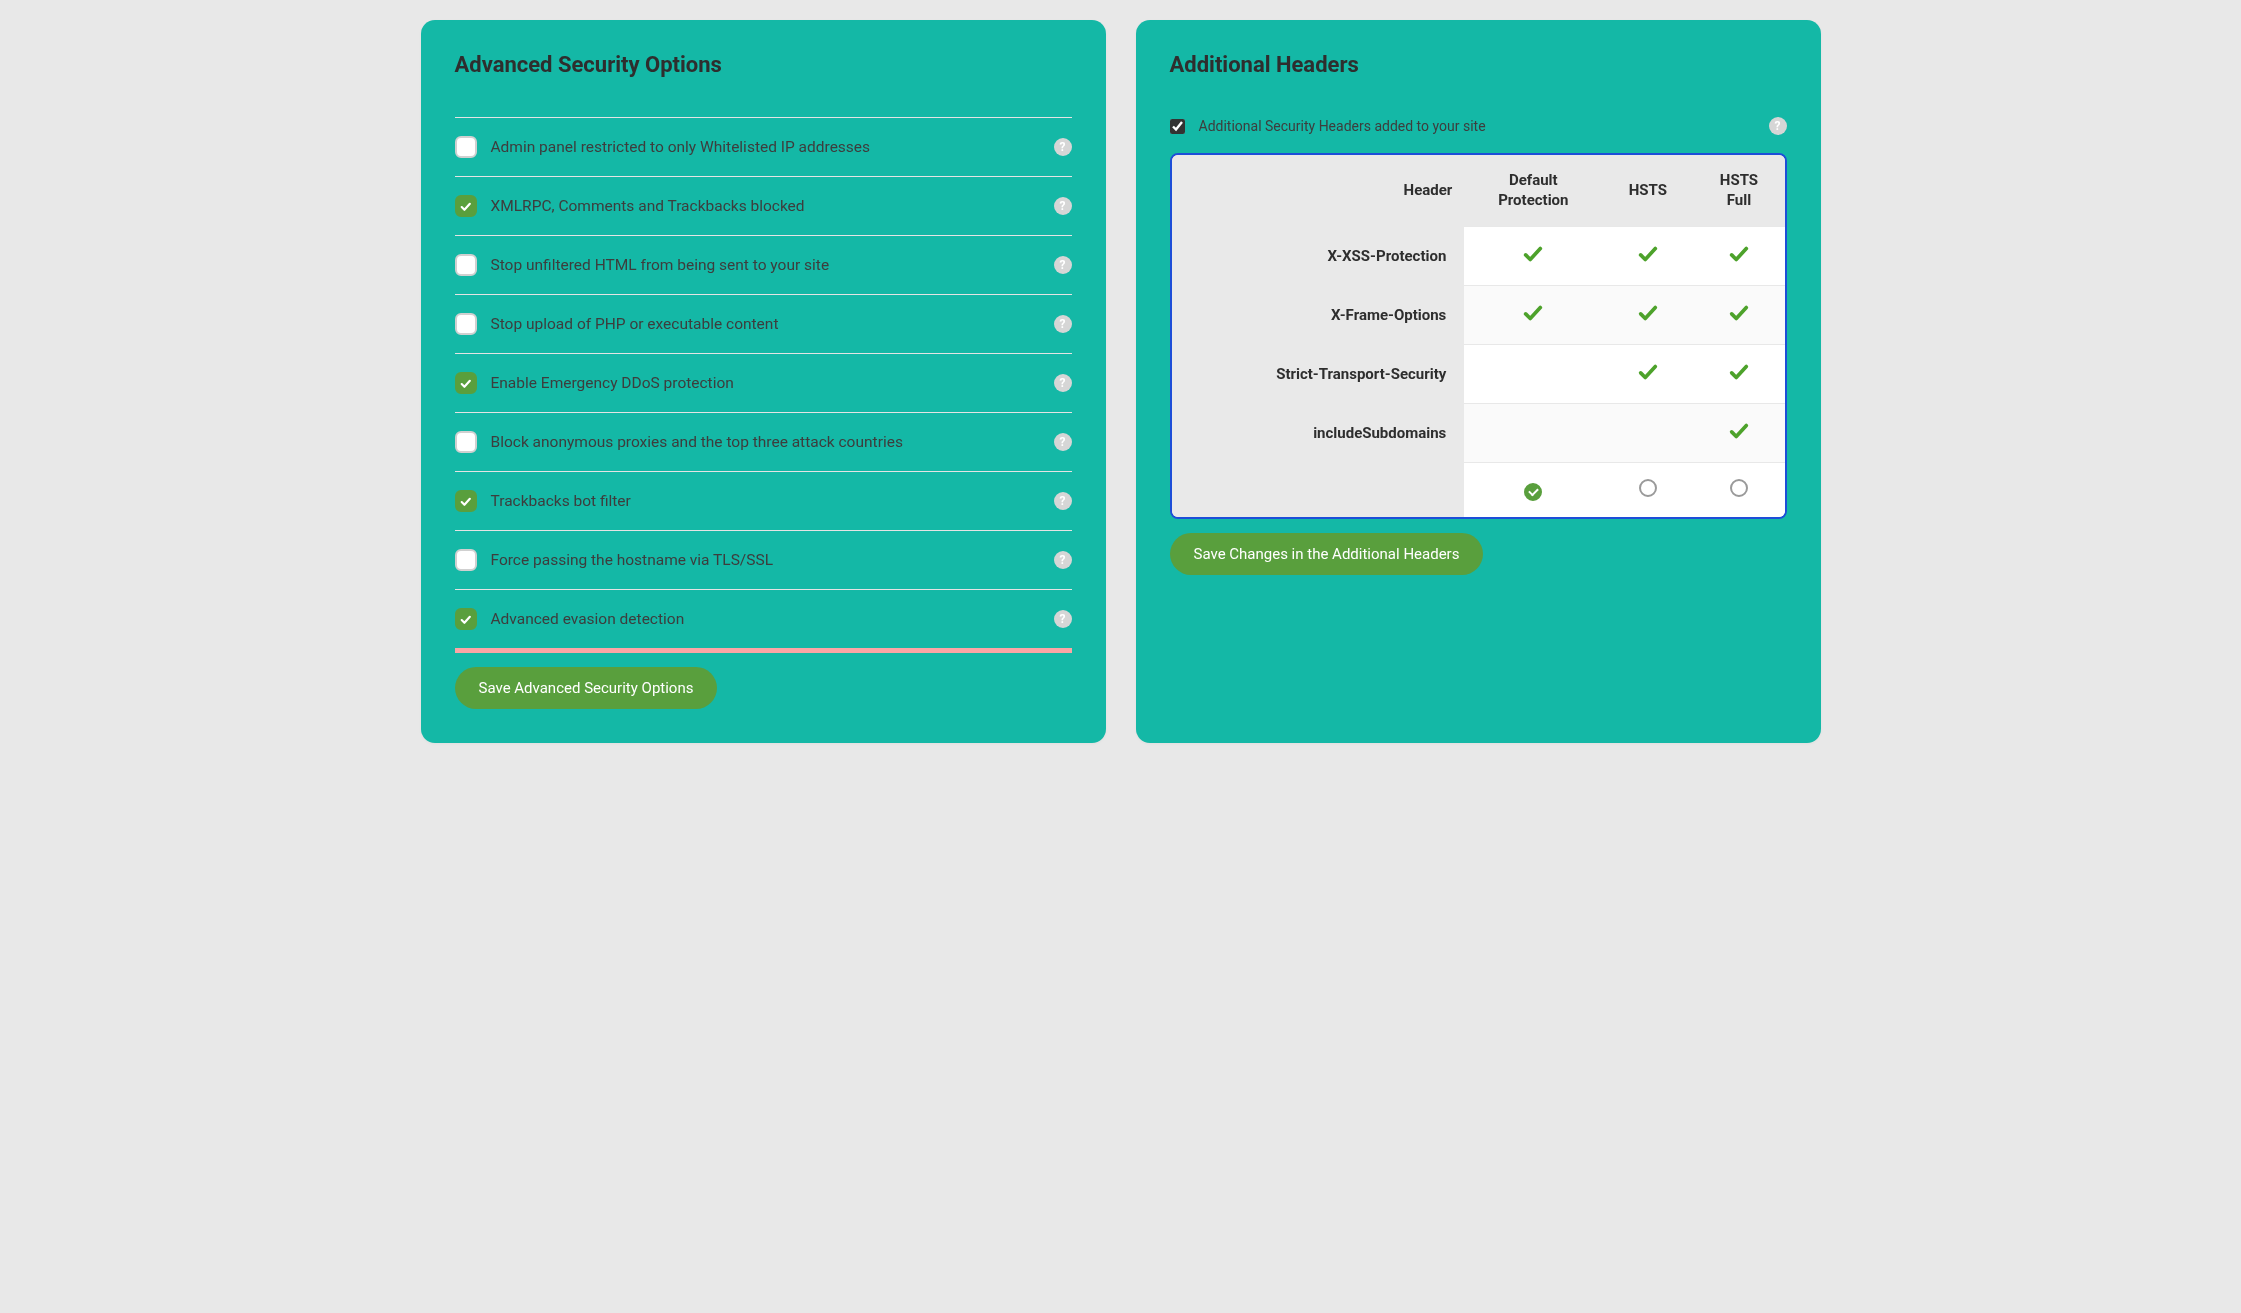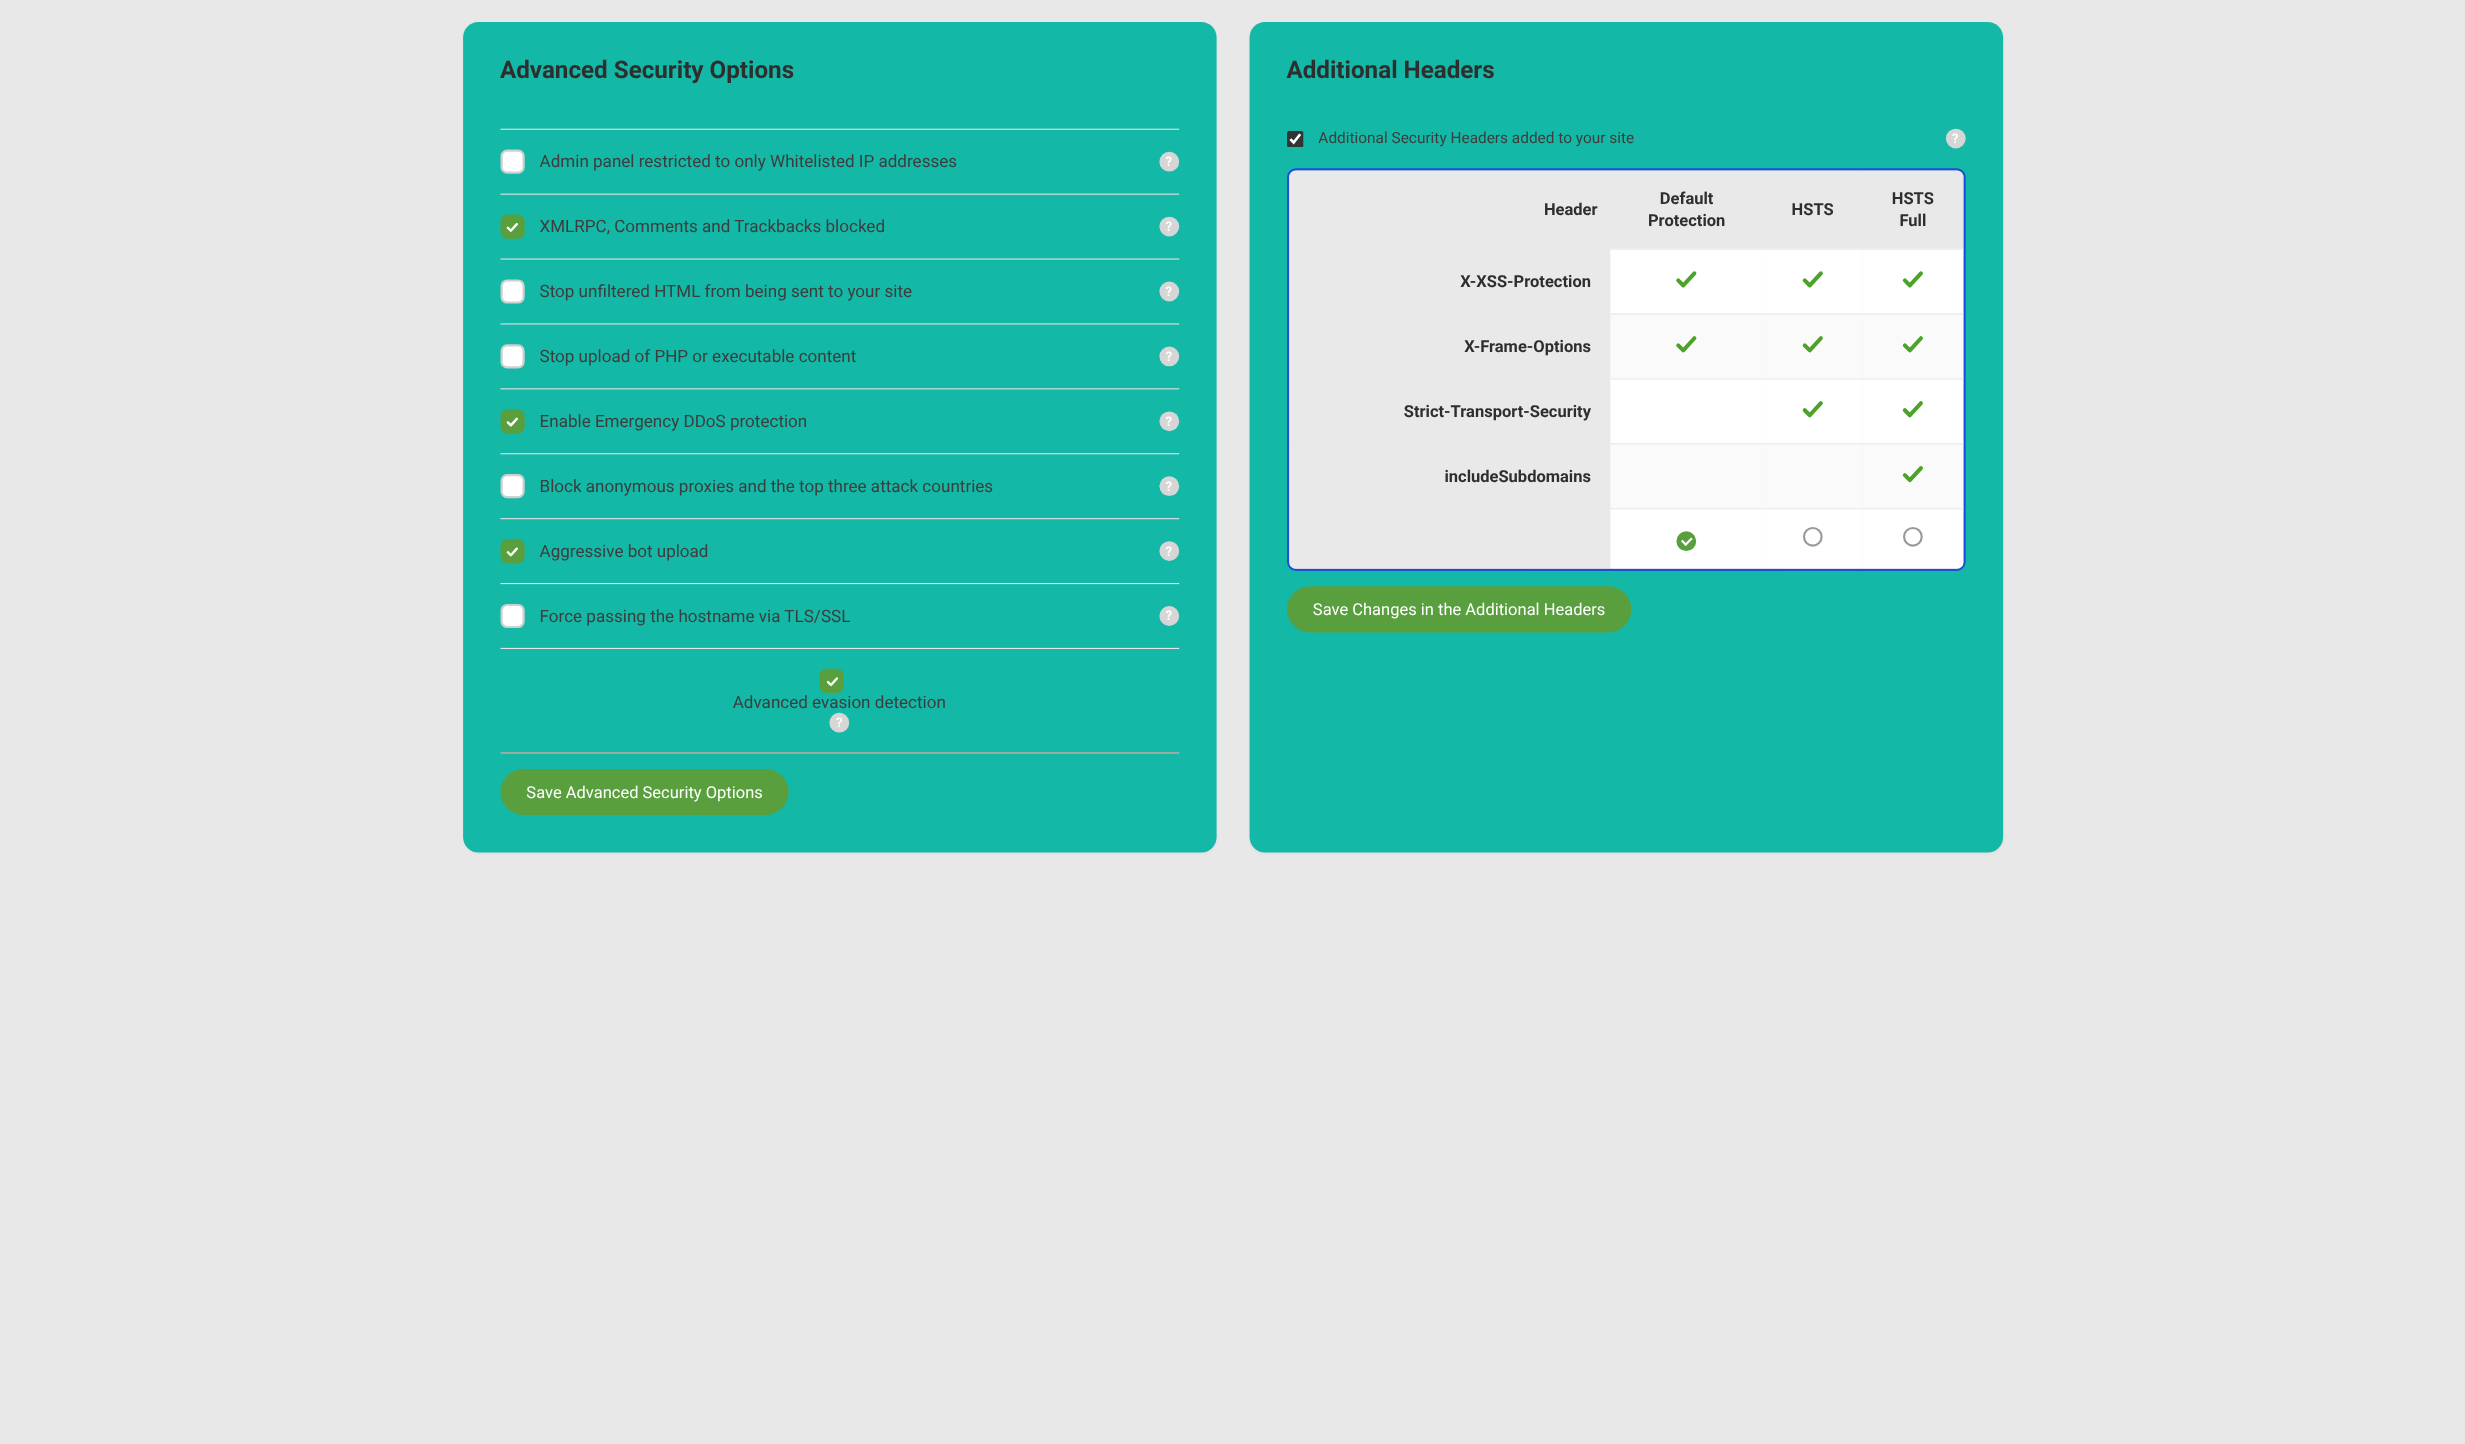--- a/index.html
+++ b/index.html
@@ -28,22 +28,21 @@
       color: #2e2e2e;
       margin-bottom: 40px;
     }
     .option-row {
       display: flex;
       align-items: center;
       padding: 18px 0;
       border-top: 1px solid #e4e4e4;
     }
     .option-row:last-of-type {
-      border-bottom: 1px solid #fca5a5;
-      flex-direction: column;
+      border-bottom: 5px solid #fca5a5;
     }
     .checkbox {
       width: 22px;
       height: 22px;
       border: 2px solid #d0d0d0;
       border-radius: 6px;
       margin-right: 14px;
       flex-shrink: 0;
       display: inline-flex;
       align-items: center;
@@ -226,21 +225,21 @@
           <span class="checkbox"></span>
           <span class="option-label">Block anonymous proxies and the top three attack countries</span>
           <span class="help-icon">?</span>
         </div>
         <div class="option-row">
           <span class="checkbox checked">
             <svg viewBox="0 0 24 24" fill="none" stroke="#fff" stroke-width="4" stroke-linecap="round" stroke-linejoin="round">
               <polyline points="5 13 10 18 20 7"></polyline>
             </svg>
           </span>
-          <span class="option-label">Aggressive bot upload</span>
+          <span class="option-label">Trackbacks bot filter</span>
           <span class="help-icon">?</span>
         </div>
         <div class="option-row">
           <span class="checkbox"></span>
           <span class="option-label">Force passing the hostname via TLS/SSL</span>
           <span class="help-icon">?</span>
         </div>
         <div class="option-row">
           <span class="checkbox checked">
             <svg viewBox="0 0 24 24" fill="none" stroke="#fff" stroke-width="4" stroke-linecap="round" stroke-linejoin="round">

